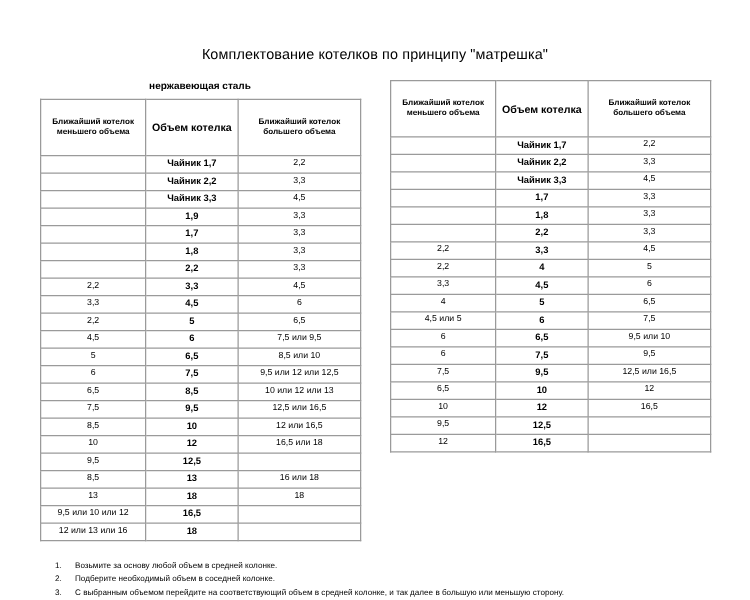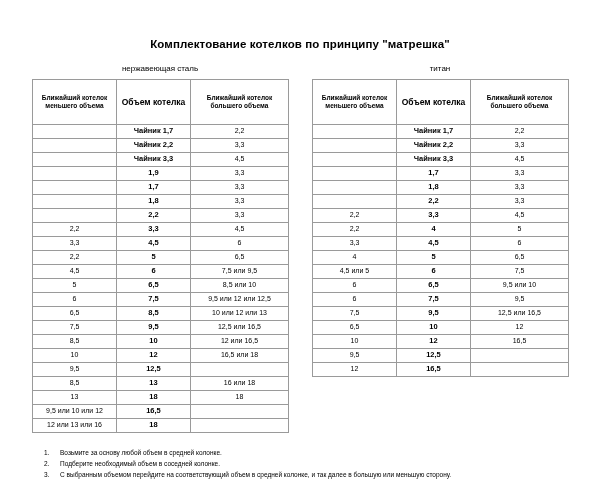--- a/index.html
+++ b/index.html
@@ -16,38 +16,38 @@
   }
   .page {
     position: relative;
     width: 600px;
     height: 480px;
     box-sizing: border-box;
   }
   .title {
     text-align: center;
     font-size: 11.5px;
-    font-weight: bold;
+    font-weight: normal;
     margin: 0;
     padding: 38px 0 0 0;
     letter-spacing: 0.1px;
   }
   .tables-row {
     display: flex;
     justify-content: center;
     gap: 24px;
     margin-top: 14px;
   }
   .table-block {
     width: 256px;
   }
   .block-caption {
     text-align: center;
     font-size: 8px;
-    font-weight: normal;
+    font-weight: bold;
     margin-bottom: 5px;
     height: 10px;
   }
   table.matryoshka {
     border-collapse: collapse;
     width: 256px;
     table-layout: fixed;
   }
   table.matryoshka td,
   table.matryoshka th {
@@ -230,21 +230,20 @@
             <tr>
               <td>12 или 13 или 16</td>
               <td class="mid">18</td>
               <td></td>
             </tr>
           </tbody>
       </table>
     </div>
 
     <div class="table-block">
-      <div class="block-caption">титан</div>
       <table class="matryoshka">
         <colgroup>
             <col class="c1">
             <col class="c2">
             <col class="c3">
           </colgroup>
         <thead>
           <tr>
             <th>Ближайший котелок меньшего объема</th>
             <th class="mid-head">Объем котелка</th>

